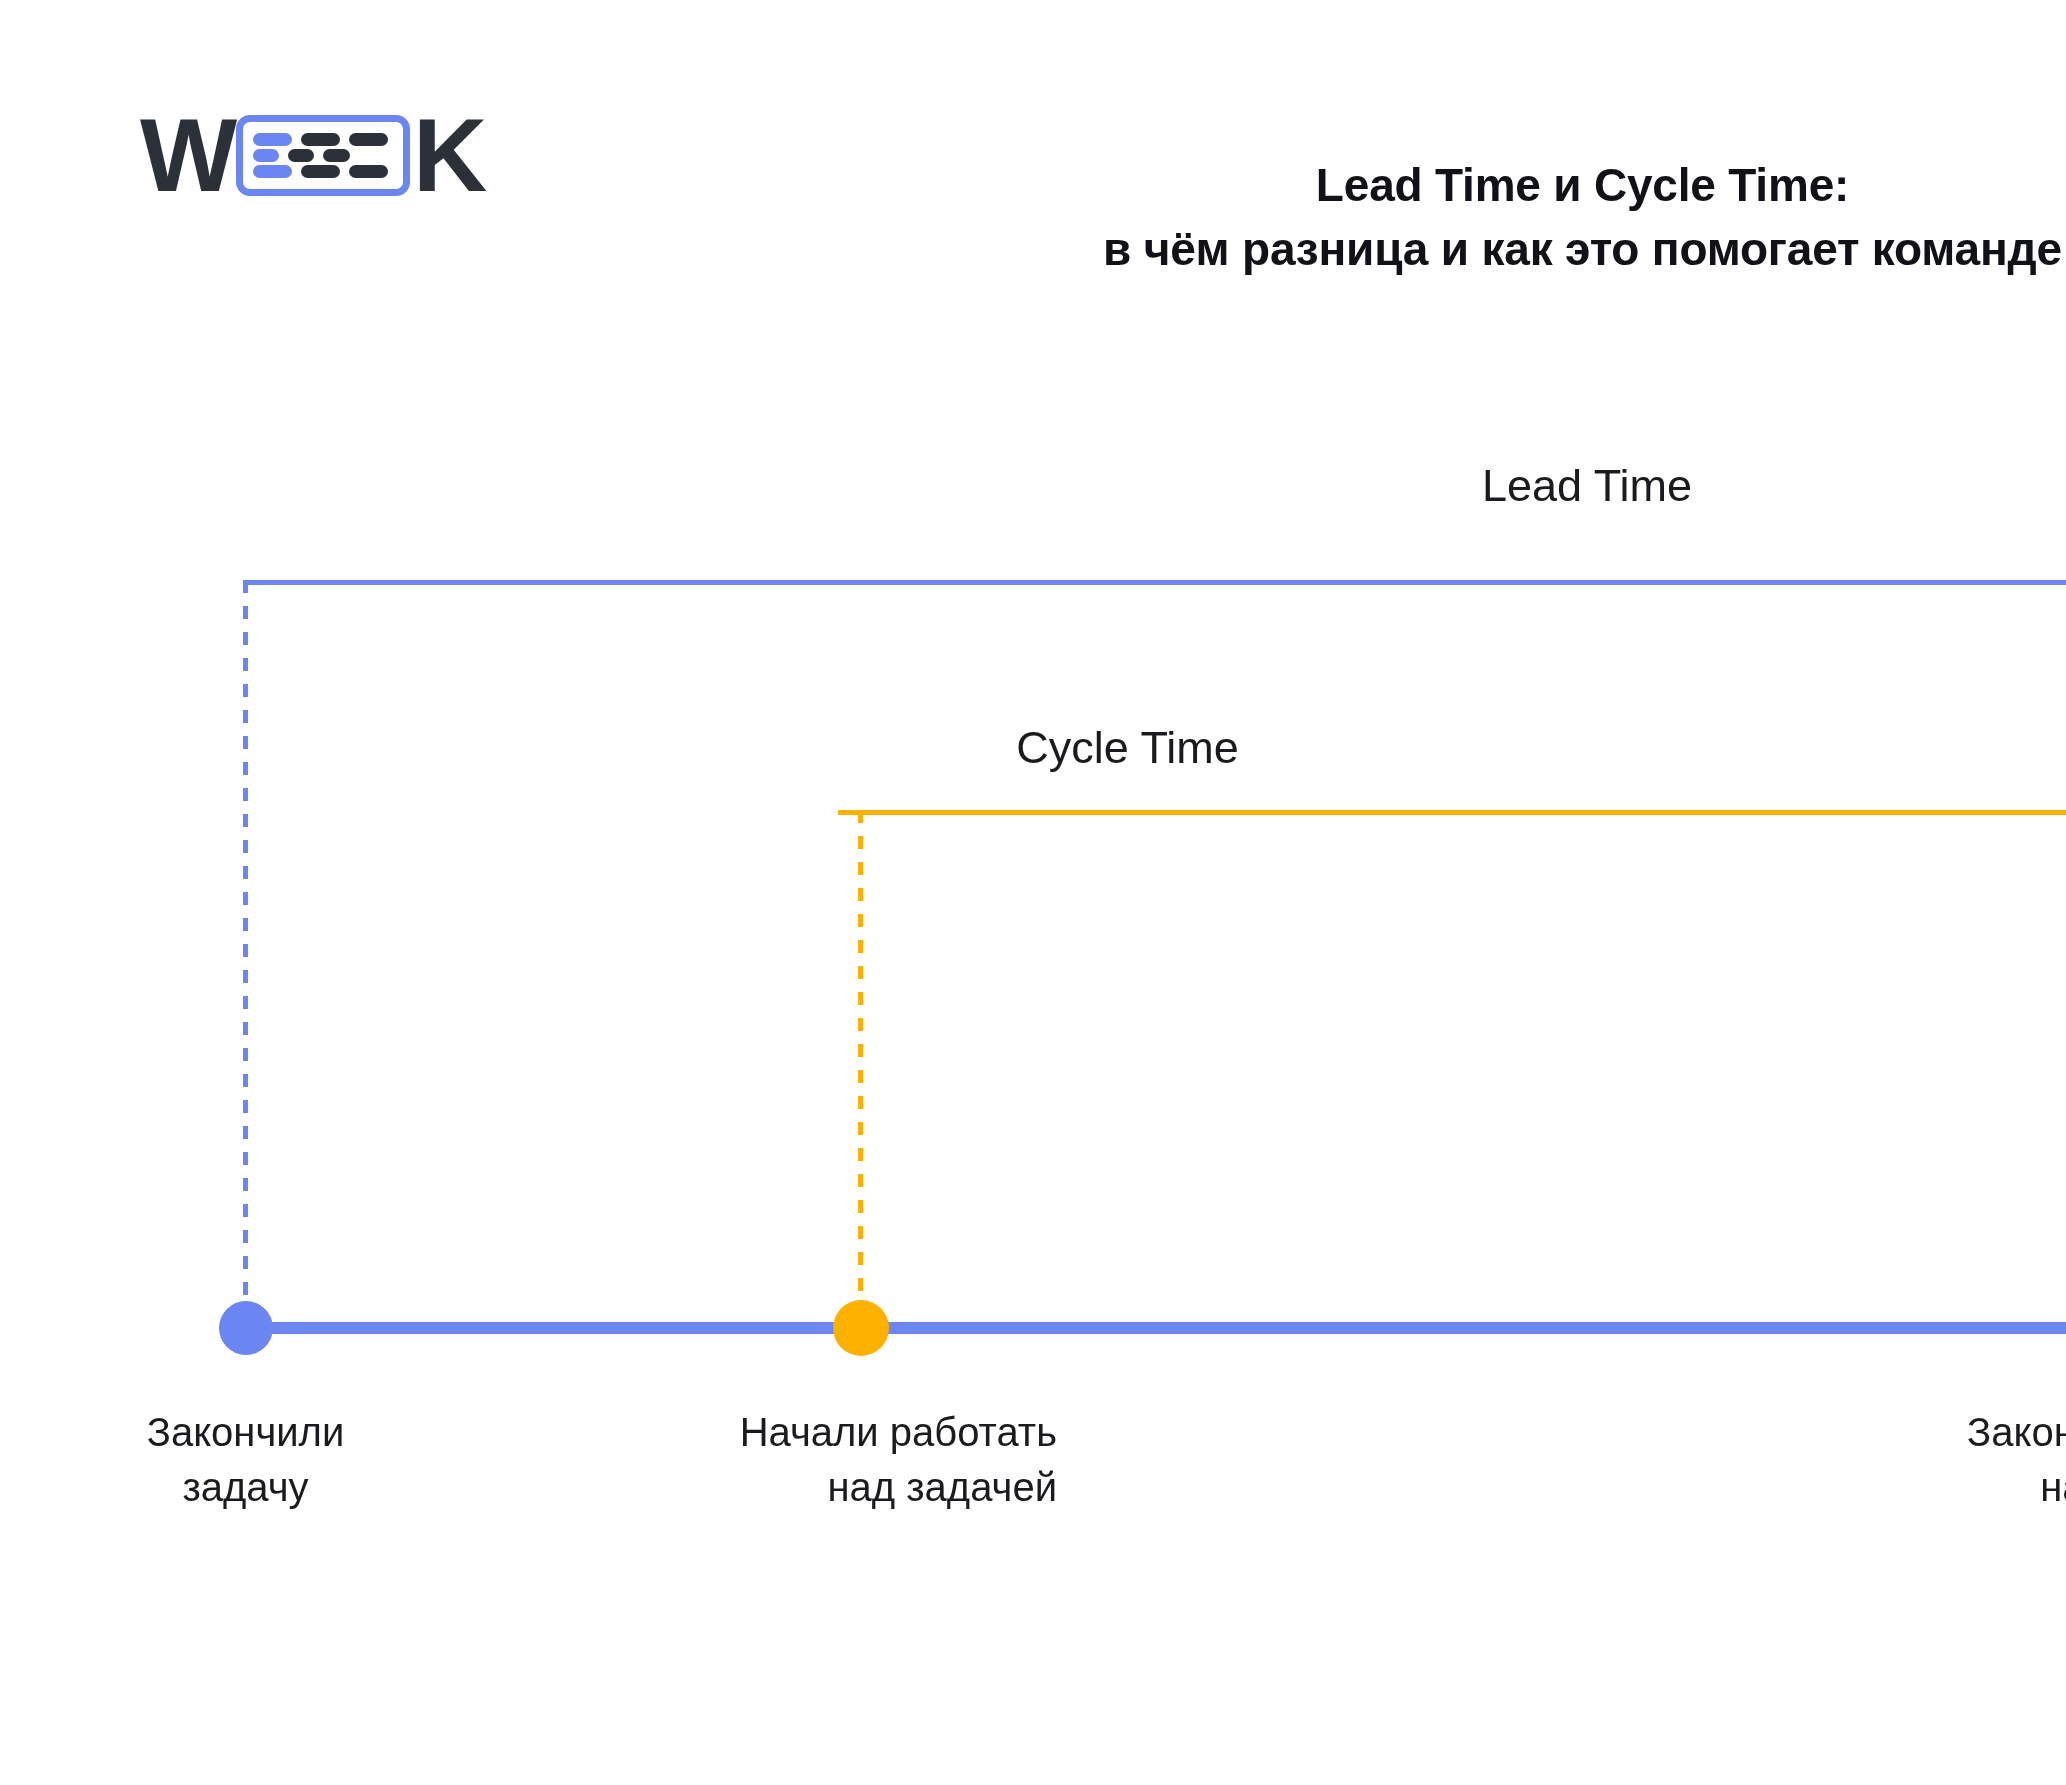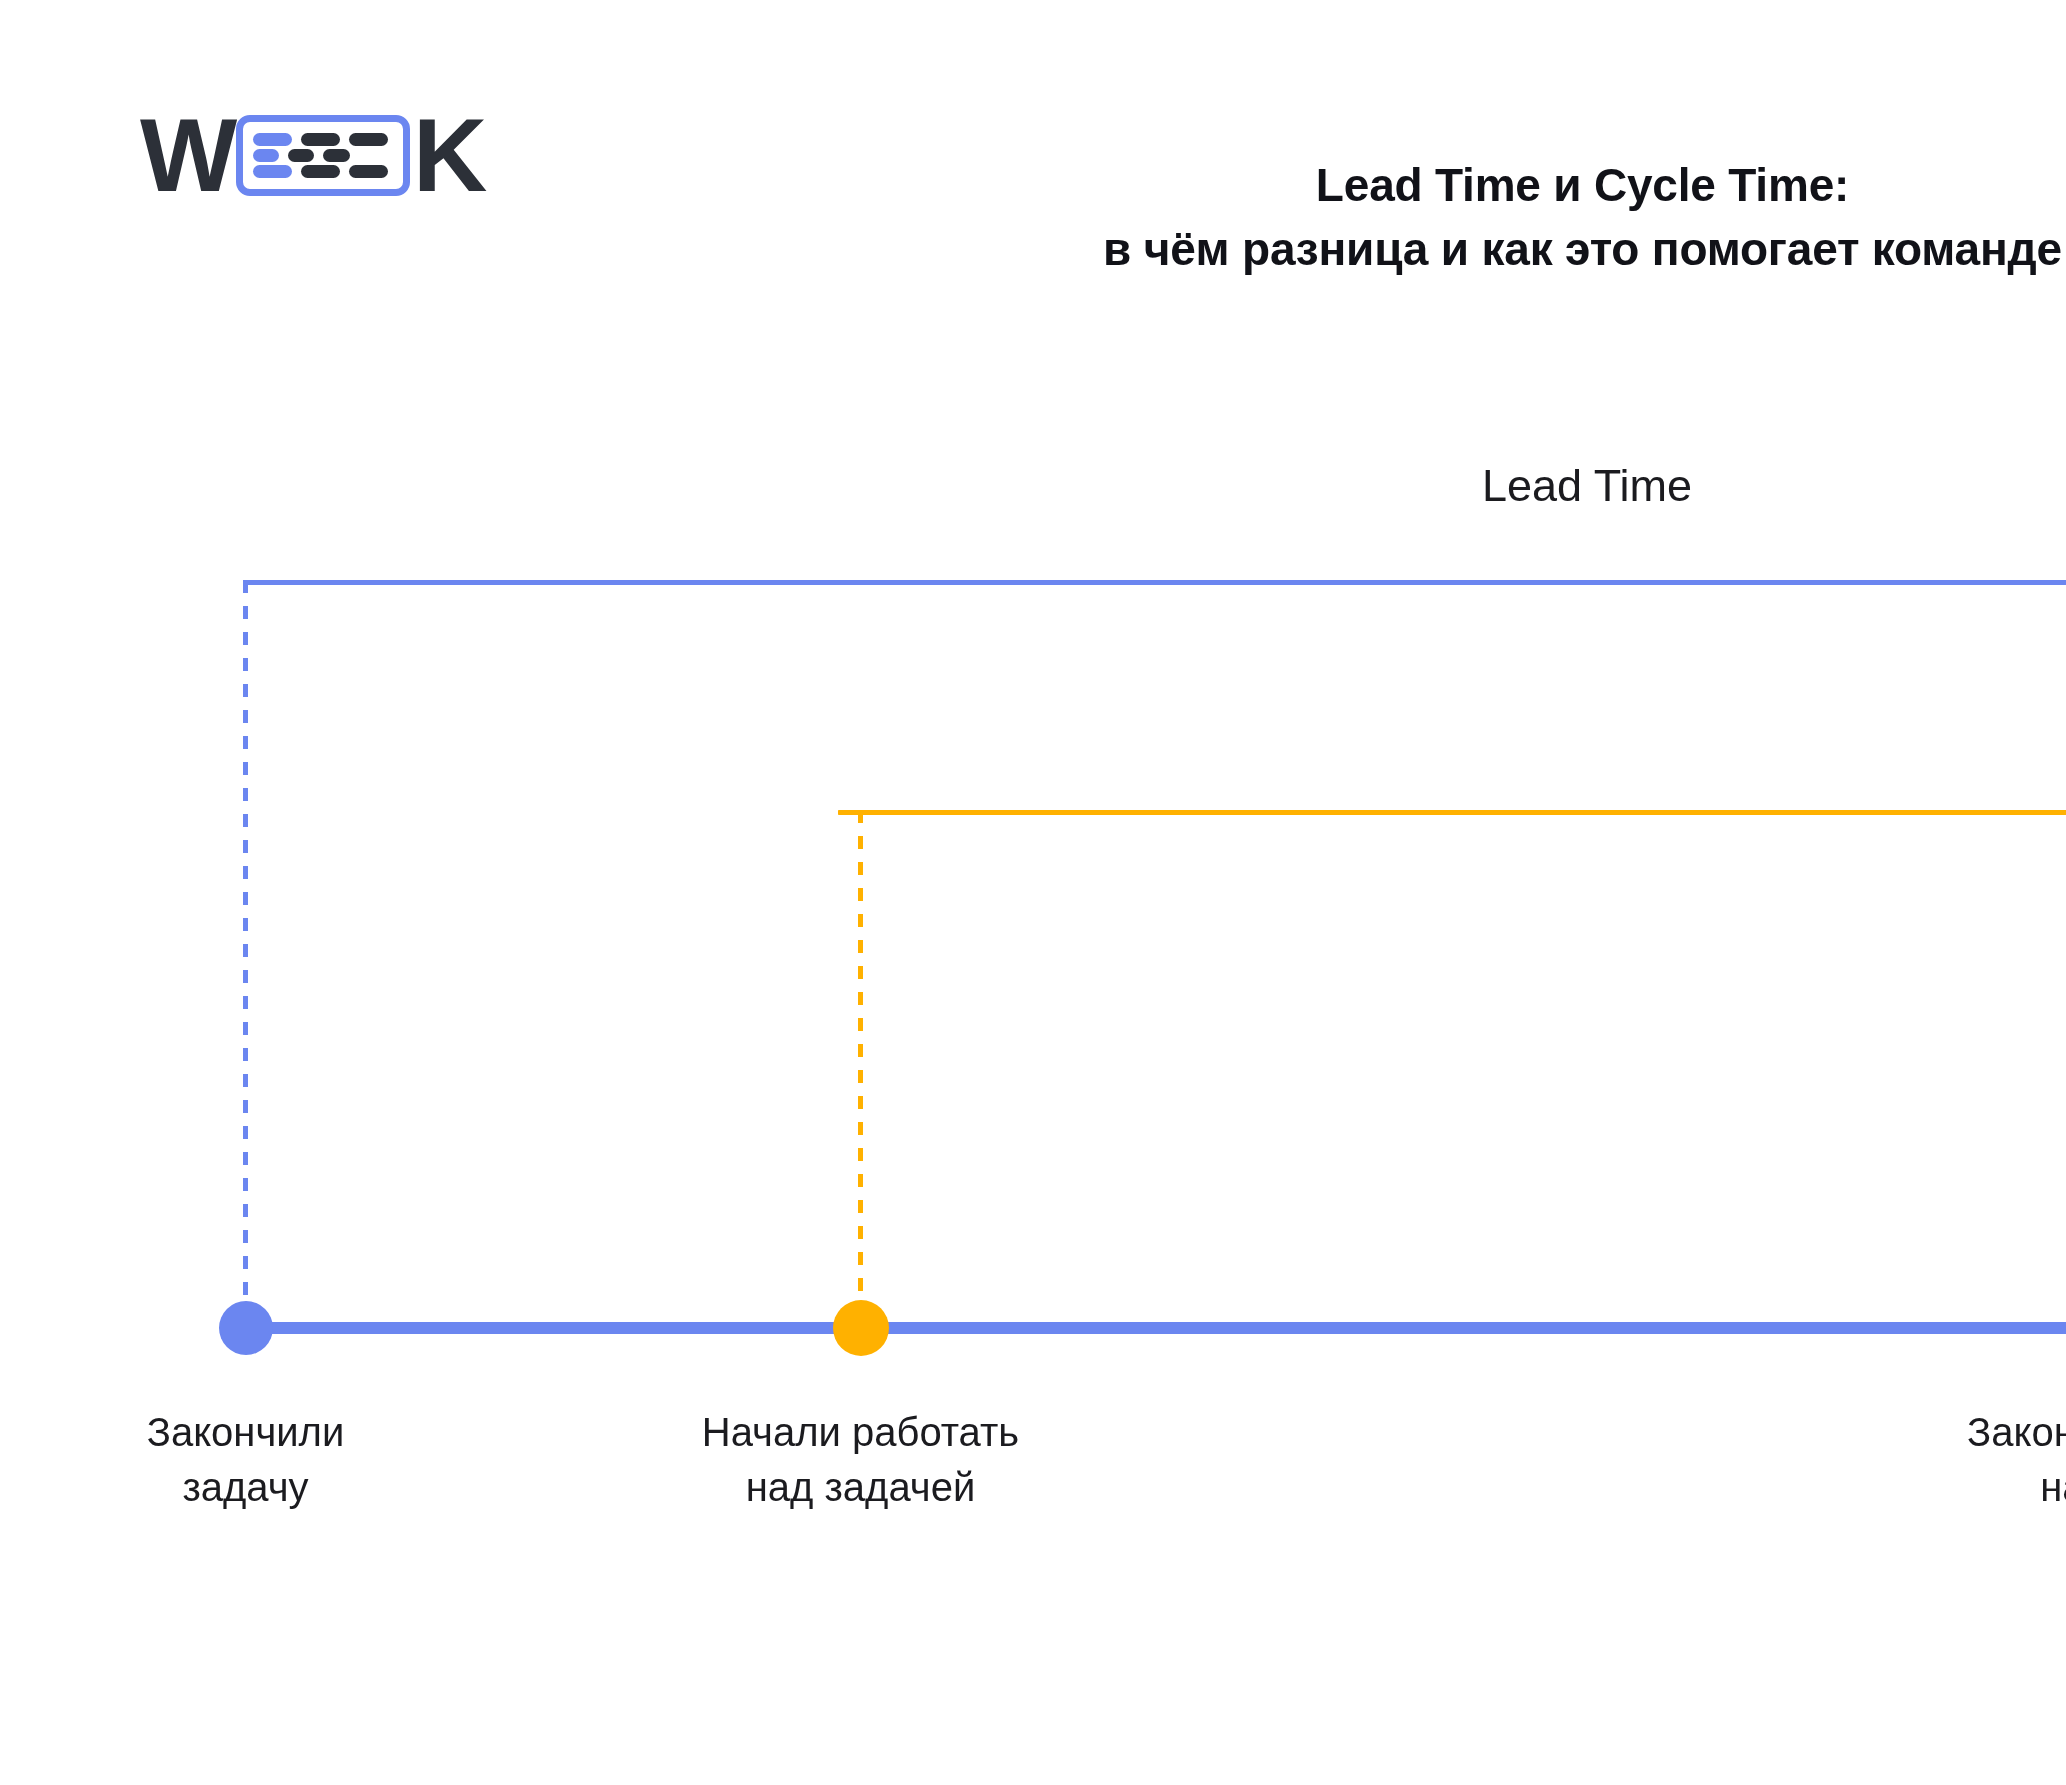--- a/index.html
+++ b/index.html
@@ -76,21 +76,21 @@
   .node-label{
     position:absolute;text-align:center;font-size:40px;line-height:1.38;
     color:#1b1b1f;font-weight:400;
   }
   .node-label span{display:block;}
 
   #n0{left:219px;top:1301px;width:54px;height:54px;}
   #n1{left:833px;top:1300px;width:56px;height:56px;}
 
   #l0{left:49px;top:1405px;width:393px;}
-  #l1{left:664px;top:1405px;width:393px;}
+  #l1{left:664px;top:1405px;width:393px;text-align:right;}
   #l2{left:1942px;top:1405px;width:426px;}
 </style>
 </head>
 <body>
 
 <div class="stage">
 
   <div id="logo">
     <span class="logo-letter" id="logo-w">W</span>
     <span class="logo-box">
@@ -117,20 +117,21 @@
     <div class="title-line">Lead Time и Cycle Time:</div>
     <div class="title-line">в чём разница и как это помогает команде</div>
   </div>
 
   <div id="diagram">
 
     <div class="bracket-label" id="lead-time-label">Lead Time</div>
     <div class="hline" id="lead-line"></div>
     <div class="vdash blue" id="lead-v-left"></div>
 
+    <div class="bracket-label" id="cycle-time-label">Cycle Time</div>
     <div class="hline" id="cycle-line"></div>
     <div class="vdash orange" id="cycle-v-left"></div>
 
     <div id="axis"></div>
 
     <div class="node blue" id="n0"></div>
     <div class="node orange" id="n1"></div>
 
     <div class="node-label" id="l0">
       <span>Закончили</span>

